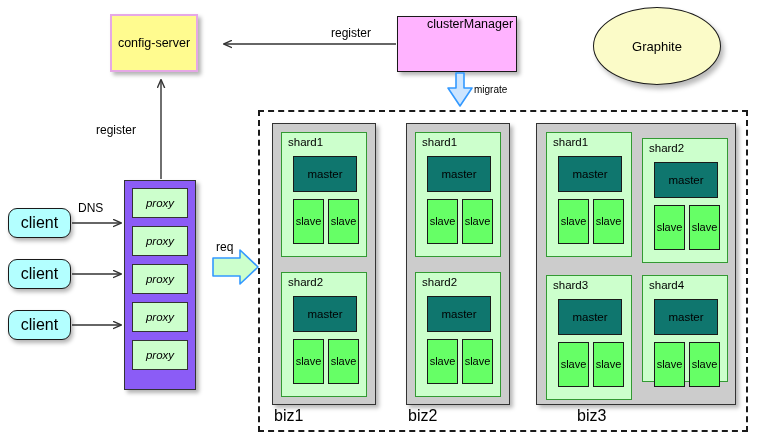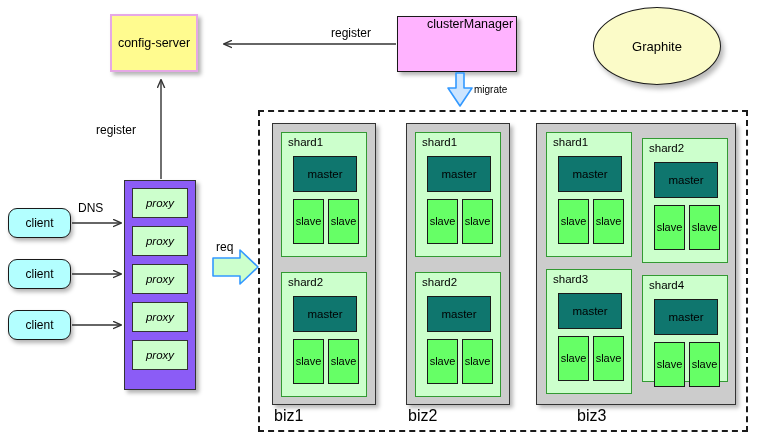--- a/index.html
+++ b/index.html
@@ -41,21 +41,21 @@
     box-shadow: 3px 4px 5px rgba(0,0,0,0.28);
     display: flex; align-items: center; justify-content: center;
     font-size: 13px; color: #000;
   }
   .node-client {
     background: #B3FFFF;
     border: 1.5px solid #1a1a1a;
     border-radius: 9px;
     box-shadow: 2px 3px 4px rgba(0,0,0,0.30);
     display: flex; align-items: center; justify-content: center;
-    font-size: 12px; color: #000;
+    font-size: 16px; color: #000;
   }
   .proxy-frame {
     background: #8b5cf6;
     border: 1.5px solid #333333;
     box-shadow: 3px 3px 4px rgba(0,0,0,0.30);
     font-style: italic;
   }
   .proxy-box {
     background: #CCFFCC;
     border: 1.5px solid #333333;
@@ -250,21 +250,21 @@
         <span>master</span>
       </div>
       <div class="slave" style="left:11px; top:66px; width:31px; height:45px;">
         <span>slave</span>
       </div>
       <div class="slave" style="left:46px; top:66px; width:31px; height:45px;">
         <span>slave</span>
       </div>
     </div>
 
-    <div class="shard" style="left:9px; top:145px; width:86px; height:125px;">
+    <div class="shard" style="left:9px; top:151px; width:86px; height:125px;">
       <span class="shard-title">shard3</span>
       <div class="master" style="left:11px; top:23px; width:64px; height:36px;">
         <span>master</span>
       </div>
       <div class="slave" style="left:11px; top:66px; width:31px; height:45px;">
         <span>slave</span>
       </div>
       <div class="slave" style="left:46px; top:66px; width:31px; height:45px;">
         <span>slave</span>
       </div>

